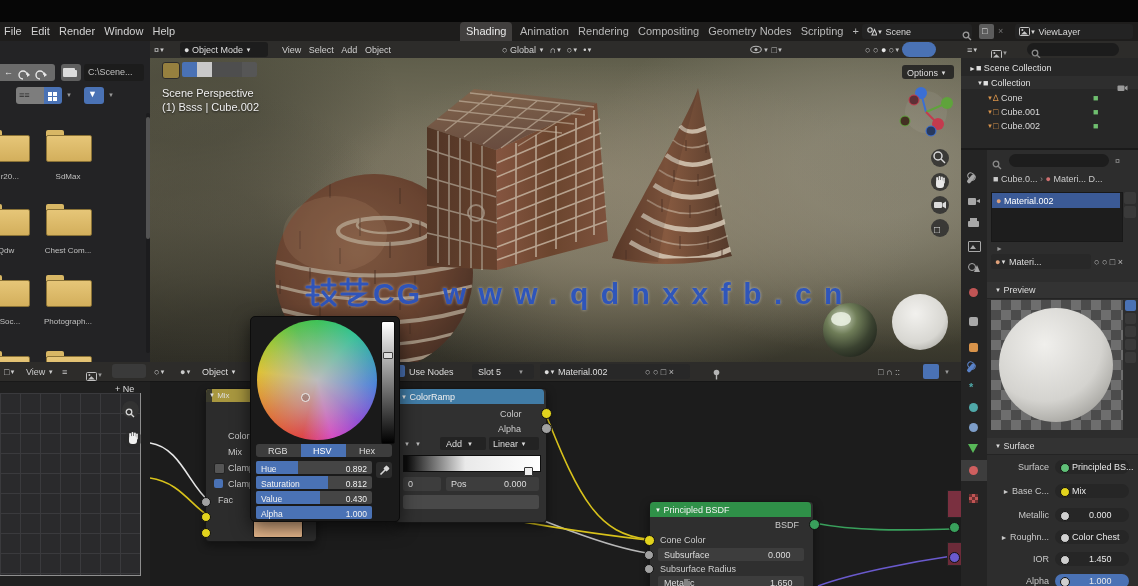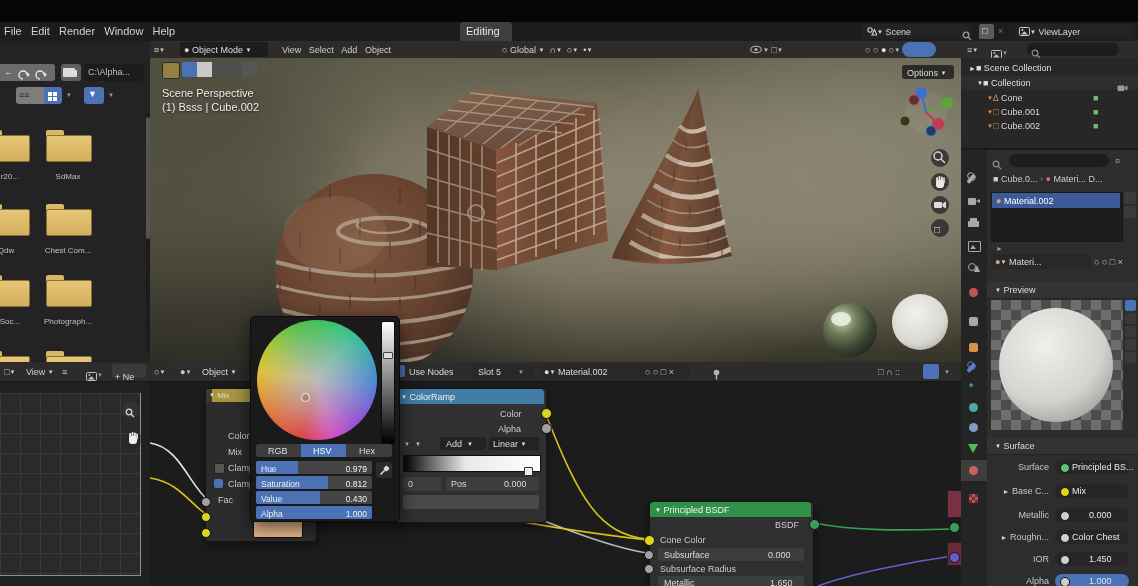--- a/index.html
+++ b/index.html
@@ -12,21 +12,22 @@
 </style>
 </head>
 <body>
 <div id="app">
 
   <div class="abs" style="left:0;top:0;width:1138px;height:22px;background:#060606;"></div>
 
   <div class="abs" style="left:0;top:22px;width:1138px;height:19px;background:#1e1d1c;border-bottom:1px solid #151515;">
     <div class="abs txt" style="left:4px;top:3px;">File&nbsp;&nbsp;&nbsp;Edit&nbsp;&nbsp;&nbsp;Render&nbsp;&nbsp;&nbsp;Window&nbsp;&nbsp;&nbsp;Help</div>
     <div class="abs" style="left:460px;top:0;width:52px;height:19px;background:#413f3e;border-radius:4px 4px 0 0;"></div>
-    <div class="abs txt" style="left:466px;top:3px;color:#e8e8e8;">Editing</div>
+    <div class="abs txt" style="left:466px;top:3px;color:#e8e8e8;">Shading</div>
+    <div class="abs txt" style="left:520px;top:3px;color:#b9b9b9;">Animation&nbsp;&nbsp;&nbsp;Rendering&nbsp;&nbsp;&nbsp;Compositing&nbsp;&nbsp;&nbsp;Geometry&nbsp;Nodes&nbsp;&nbsp;&nbsp;Scripting&nbsp;&nbsp;&nbsp;+</div>
 
     <div class="abs" style="left:862px;top:2px;width:110px;height:15px;background:#232323;border-radius:3px;"></div>
     <div class="abs stxt" style="left:867px;top:5px;color:#d8d8d8;"><svg width="10" height="9" style="vertical-align:-1px;">
           <circle cx="3" cy="3" r="2.2" fill="none" stroke="#d0d0d0" stroke-width="1.1"></circle>
           <polygon points="5,8 7.5,2.5 10,8" fill="none" stroke="#d0d0d0" stroke-width="1.1"></polygon>
         </svg><span style="font-size:6px;vertical-align:1px;">▼</span>&nbsp;Scene</div>
     <div class="abs" style="left:962px;top:4px;"><svg width="10" height="10" style="vertical-align:-1px;">
           <circle cx="4" cy="4" r="2.8" fill="none" stroke="#9a9a9a" stroke-width="1.3"></circle>
           <line x1="6.2" y1="6.2" x2="9" y2="9" stroke="#9a9a9a" stroke-width="1.3"></line>
         </svg></div>
@@ -49,21 +50,21 @@
         <div class="abs" style="left:18px;top:5px;"><svg width="34" height="11">
             <path d="M5,9 A4,4 0 1 1 9,5" fill="none" stroke="#e8e8e8" stroke-width="1.4"></path>
             <polygon points="9,2 12,5 9,7" fill="#e8e8e8"></polygon>
             <path d="M22,9 A4,4 0 1 1 26,5" fill="none" stroke="#e8e8e8" stroke-width="1.4"></path>
             <polygon points="26,2 29,5 26,7" fill="#e8e8e8"></polygon>
           </svg></div>
       <div class="abs" style="left:61px;top:2px;width:20px;height:17px;background:#5f5f5f;border-radius:3px;"></div>
       <div class="abs" style="left:63px;top:6px;width:12px;height:3px;background:#ddd;border-radius:1px 1px 0 0;"></div>
         <div class="abs" style="left:63px;top:8px;width:14px;height:7px;background:#ddd;border-radius:1px;"></div>
       <div class="abs" style="left:84px;top:2px;width:60px;height:17px;background:#1c1c1c;border-radius:3px;"></div>
-      <div class="abs stxt" style="left:88px;top:5px;color:#c0c0c0;">C:\Alpha...</div>
+      <div class="abs stxt" style="left:88px;top:5px;color:#c0c0c0;">C:\Scene...</div>
     </div>
 
     <div class="abs" style="left:0;top:44px;width:150px;height:22px;">
       <div class="abs" style="left:16px;top:2px;width:28px;height:17px;background:#7d7d7d;border-radius:3px 0 0 3px;"></div>
       <div class="abs stxt" style="left:19px;top:5px;color:#2a2a2a;">≡≡</div>
       <div class="abs" style="left:44px;top:2px;width:18px;height:17px;background:#4a72b5;border-radius:0 3px 3px 0;"></div>
       <div class="abs" style="left:48px;top:7px;width:4px;height:4px;background:#fff;"></div>
         <div class="abs" style="left:53px;top:7px;width:4px;height:4px;background:#fff;"></div>
         <div class="abs" style="left:48px;top:12px;width:4px;height:4px;background:#fff;"></div>
         <div class="abs" style="left:53px;top:12px;width:4px;height:4px;background:#fff;"></div>
@@ -122,21 +123,21 @@
     <div class="abs hdr" style="left:0;top:0;width:150px;height:19px;border-bottom:1px solid #191919;">
       <div class="abs stxt" style="left:4px;top:5px;color:#ccc;">□<span style="font-size:6px;vertical-align:1px;">▼</span></div>
       <div class="abs stxt" style="left:26px;top:5px;color:#ccc;">View&nbsp;<span style="font-size:6px;vertical-align:1px;">▼</span></div>
       <div class="abs stxt" style="left:62px;top:5px;color:#ccc;">≡</div>
       <div class="abs" style="left:86px;top:4px;"><svg width="11" height="9" style="vertical-align:-1px;">
             <rect x="0.5" y="0.5" width="10" height="8" rx="1" fill="none" stroke="#c0c0c0"></rect>
             <circle cx="3.4" cy="3" r="1" fill="#c0c0c0"></circle>
             <polygon points="2,7.6 5.4,4.2 8.8,7.6" fill="#c0c0c0"></polygon>
           </svg><span style="font-size:6px;color:#999;vertical-align:3px;">▼</span></div>
       <div class="abs" style="left:112px;top:2px;width:34px;height:14px;background:#3a3a3a;border-radius:3px;"></div>
-      <div class="abs stxt" style="left:115px;top:10px;color:#ddd;">+ Ne</div>
+      <div class="abs stxt" style="left:115px;top:22px;color:#ddd;">+ Ne</div>
     </div>
 
     <div class="abs" style="left:0;top:31px;width:140px;height:182px;background:#2a2a2c;
         background-image:linear-gradient(#3a3a3d 1px,transparent 1px),linear-gradient(90deg,#3a3a3d 1px,transparent 1px);
         background-size:20px 20px;border-right:1px solid #8f8f8f;border-bottom:1px solid #8f8f8f;"></div>
 
     <div class="abs" style="left:122px;top:39px;width:17px;height:17px;border-radius:50%;background:#333;opacity:.9;"></div>
     <div class="abs" style="left:125px;top:41px;"><svg width="10" height="10" style="vertical-align:-1px;">
           <circle cx="4" cy="4" r="2.8" fill="none" stroke="#d8d8d8" stroke-width="1.3"></circle>
           <line x1="6.2" y1="6.2" x2="9" y2="9" stroke="#d8d8d8" stroke-width="1.3"></line>
@@ -360,20 +361,28 @@
     <div class="abs" style="left:62px;top:21px;width:15px;height:15px;background:#4e4e4e;"></div>
     <div class="abs" style="left:77px;top:21px;width:15px;height:15px;background:#4e4e4e;"></div>
     <div class="abs" style="left:92px;top:21px;width:15px;height:15px;background:#565656;border-radius:0 2px 2px 0;"></div>
 
     <div class="abs" style="left:12px;top:46px;font-size:11px;color:#efefef;text-shadow:0 1px 2px rgba(0,0,0,.7);">Scene Perspective</div>
     <div class="abs" style="left:12px;top:60px;font-size:11px;color:#efefef;text-shadow:0 1px 2px rgba(0,0,0,.7);">(1) Bsss | Cube.002</div>
 
     <div class="abs" style="left:752px;top:24px;width:52px;height:14px;background:rgba(30,30,30,.85);border-radius:3px;"></div>
     <div class="abs stxt" style="left:757px;top:27px;color:#ddd;">Options <span style="font-size:6px;vertical-align:1px;">▼</span></div>
 
+    <div class="abs" style="left:155px;top:236px;font-size:30px;font-weight:bold;color:#2c55c0;letter-spacing:2px;white-space:nowrap;opacity:.95;filter:drop-shadow(0 0 1.5px rgba(235,240,255,0.55));"><svg width="64" height="30" viewBox="0 0 64 30" style="vertical-align:-3px;" stroke="#2c55c0" stroke-width="3.2" fill="none" stroke-linecap="round">
+          <path d="M8,3 V26 Q8,29 13,27"></path>
+          <path d="M2,10 H14 M2,18 H13"></path>
+          <path d="M17,8 H30 M24,2 V13"></path>
+          <path d="M18,15 Q23,22 30,28 M30,15 Q25,23 17,28"></path>
+          <path d="M36,7 H62 M43,2 V12 M55,2 V12"></path>
+          <path d="M37,17 H57 L45,24 Q43,28 50,28 Q58,29 61,25"></path>
+        </svg><span style="display:inline-block;width:4px;"></span>CG&nbsp;&nbsp;<span style="letter-spacing:12.5px;">www.qdnxxfb.cn</span></div>
   </div>
 
   <div class="abs" style="left:150px;top:362px;width:811px;height:224px;background:#1c1c1c;" id="shader">
     <div class="abs hdr" style="left:0;top:0;width:811px;height:19px;border-bottom:1px solid #161616;">
       <div class="abs stxt" style="left:4px;top:5px;color:#ccc;">○<span style="font-size:6px;vertical-align:1px;">▼</span></div>
       <div class="abs stxt" style="left:30px;top:5px;color:#ccc;">●<span style="font-size:6px;vertical-align:1px;">▼</span></div>
       <div class="abs stxt" style="left:52px;top:5px;color:#ddd;">Object <span style="font-size:6px;vertical-align:1px;">▼</span></div>
       <div class="abs" style="left:243px;top:3px;width:12px;height:12px;background:#4a72b5;border-radius:2px;"></div>
       <div class="abs stxt" style="left:245px;top:5px;color:#fff;">√</div>
       <div class="abs stxt" style="left:259px;top:5px;color:#ddd;">Use Nodes</div>
@@ -696,21 +705,21 @@
     <div class="abs" style="left:301px;top:444px;width:45px;height:13px;background:#4a72b5;"></div>
     <div class="abs" style="left:346px;top:444px;width:46px;height:13px;background:#3d3d3d;border-radius:0 3px 3px 0;"></div>
     <div class="abs" style="left:268px;top:446px;font-size:9px;color:#ddd;">RGB</div>
     <div class="abs" style="left:313px;top:446px;font-size:9px;color:#fff;">HSV</div>
     <div class="abs" style="left:359px;top:446px;font-size:9px;color:#ddd;">Hex</div>
 
     <div id="psliders">
         <div class="abs" style="left:256px;top:461px;width:116px;height:13px;background:#454545;border-radius:2px;overflow:hidden;">
           <div class="abs" style="left:0;top:0;width:42px;height:13px;background:#4a72b5;"></div>
           <div class="abs" style="left:5px;top:2.5px;font-size:8.5px;color:#f2f2f2;">Hue</div>
-          <div class="abs" style="right:5px;top:2.5px;font-size:8.5px;color:#f2f2f2;">0.979</div>
+          <div class="abs" style="right:5px;top:2.5px;font-size:8.5px;color:#f2f2f2;">0.892</div>
         </div>
         <div class="abs" style="left:256px;top:476px;width:116px;height:13px;background:#454545;border-radius:2px;overflow:hidden;">
           <div class="abs" style="left:0;top:0;width:72px;height:13px;background:#4a72b5;"></div>
           <div class="abs" style="left:5px;top:2.5px;font-size:8.5px;color:#f2f2f2;">Saturation</div>
           <div class="abs" style="right:5px;top:2.5px;font-size:8.5px;color:#f2f2f2;">0.812</div>
         </div>
         <div class="abs" style="left:256px;top:491px;width:116px;height:13px;background:#454545;border-radius:2px;overflow:hidden;">
           <div class="abs" style="left:0;top:0;width:64px;height:13px;background:#4a72b5;"></div>
           <div class="abs" style="left:5px;top:2.5px;font-size:8.5px;color:#f2f2f2;">Value</div>
           <div class="abs" style="right:5px;top:2.5px;font-size:8.5px;color:#f2f2f2;">0.430</div>

